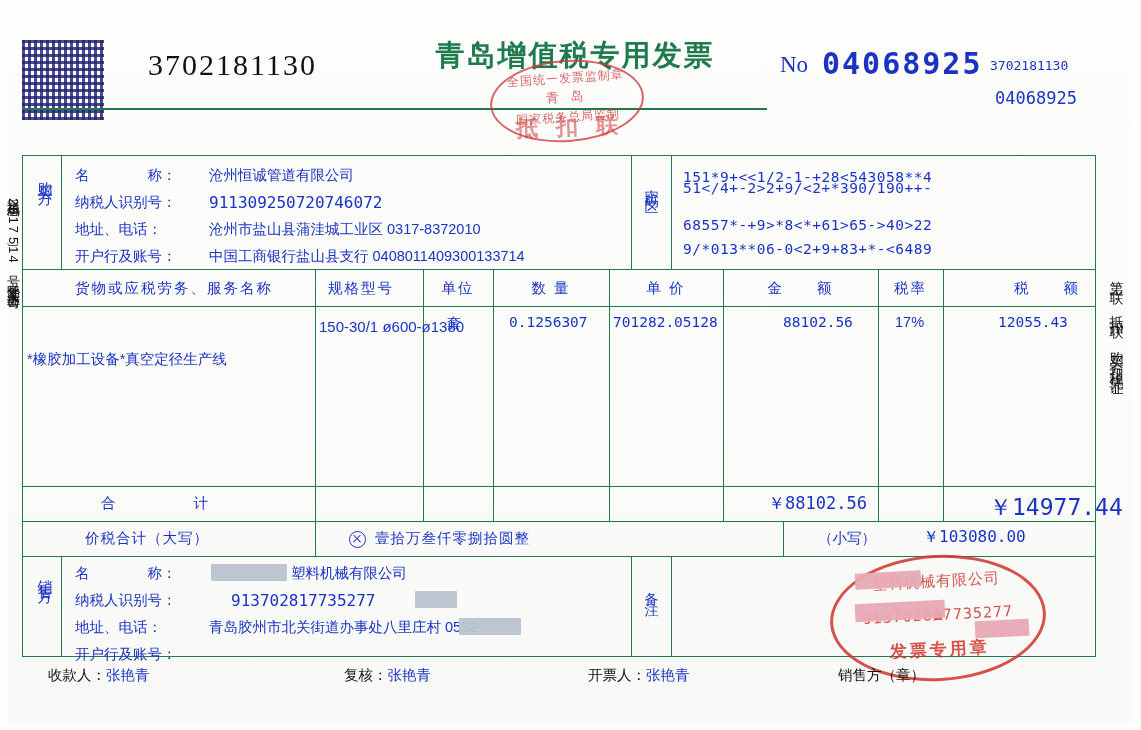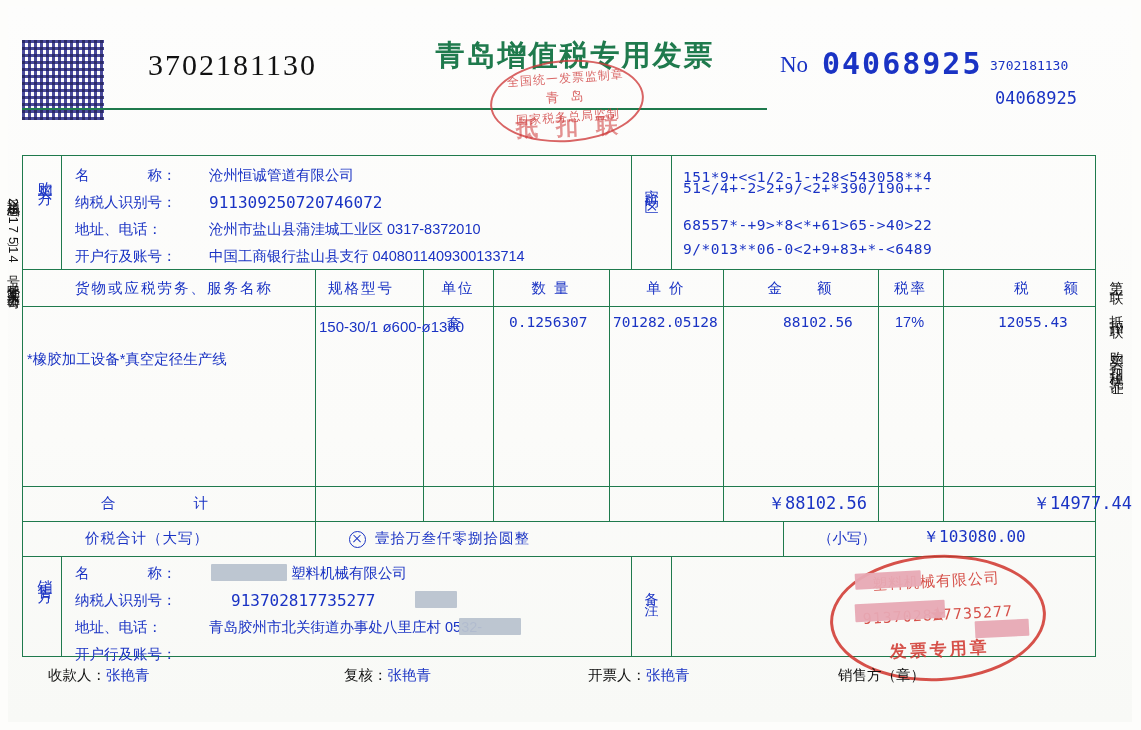--- a/index.html
+++ b/index.html
@@ -272,21 +272,21 @@
     <div class="cell-val" style="left:296px;top:162px;font-size:15px;">150-30/1 ø600-ø1380</div>
     <div class="cell-val" style="left:424px;top:158px;">套</div>
     <div class="cell-val mono" style="left:486px;top:158px;">0.1256307</div>
     <div class="cell-val mono" style="left:590px;top:158px;">701282.05128</div>
     <div class="cell-val mono" style="left:760px;top:158px;">88102.56</div>
     <div class="cell-val" style="left:872px;top:158px;">17%</div>
     <div class="cell-val mono" style="left:975px;top:158px;">12055.43</div>
 
     <div class="cell-val" style="left:78px;top:338px;letter-spacing:4px;">合　　　　计</div>
     <div class="cell-val mono" style="left:745px;top:336px;font-size:17px;">￥88102.56</div>
-    <div class="cell-val mono" style="left:1010px;top:336px;font-size:17px;">￥14977.44</div>
+    <div class="cell-val mono" style="left:966px;top:336px;font-size:23px;">￥14977.44</div>
 
     <div class="cell-val" style="left:62px;top:373px;letter-spacing:1px;">价税合计（大写）</div>
     <span class="circle-x" style="position:absolute;left:326px;top:375px;"></span>
     <div class="cell-val" style="left:352px;top:373px;letter-spacing:1px;">壹拾万叁仟零捌拾圆整</div>
     <div class="cell-val" style="left:795px;top:373px;">（小写）</div>
     <div class="cell-val mono" style="left:900px;top:371px;font-size:16px;">￥103080.00</div>
 
     <div class="vert" style="left:12px;top:412px;">销售方</div>
 
     <div class="cell-label" style="left:52px;top:408px;">名　　　　称：</div>

